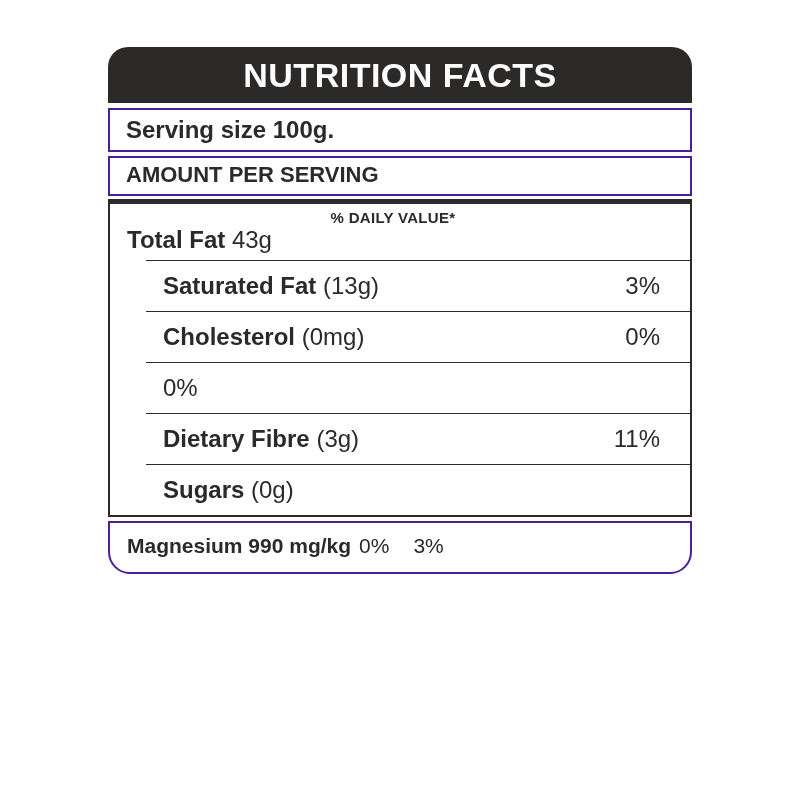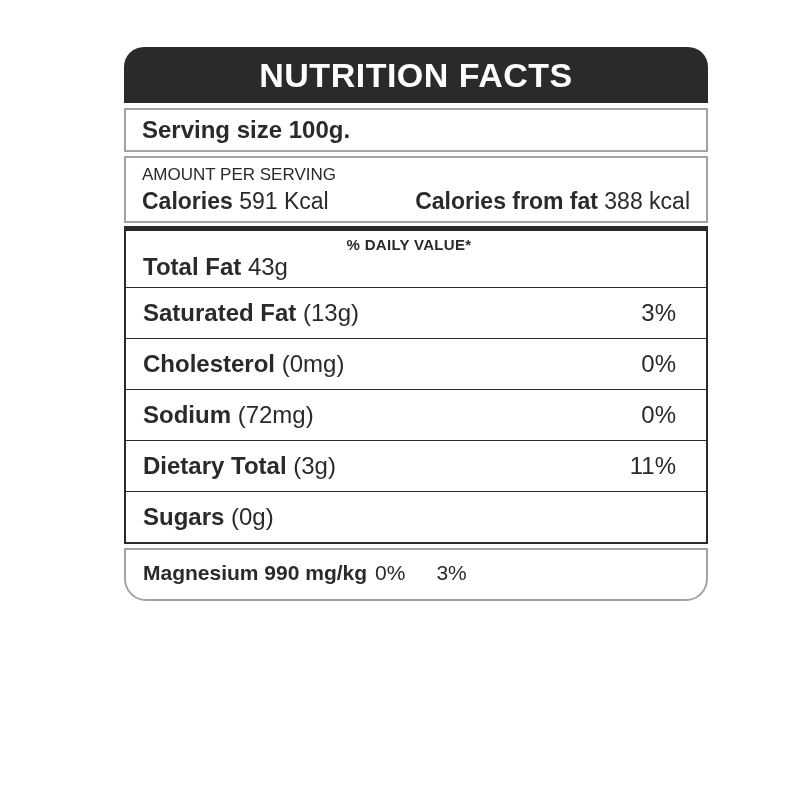--- a/index.html
+++ b/index.html
@@ -4,61 +4,61 @@
 <style>
   * { margin: 0; padding: 0; box-sizing: border-box; }
   html, body {
     width: 800px; height: 800px;
     background: #ffffff;
     font-family: "Liberation Sans", sans-serif;
     color: #2b2a29;
   }
   .label-wrap {
     position: absolute;
-    left: 124px; top: 47px;
+    left: 108px; top: 47px;
     width: 584px;
     display: flex;
     flex-direction: column;
   }
   .header-bar {
     height: 56px;
     background: #2b2a29;
     border-radius: 20px 20px 0 0;
     display: flex;
     align-items: center;
     justify-content: center;
   }
   .header-bar .title {
     color: #fdfdfd;
     font-size: 34px;
     font-weight: bold;
     letter-spacing: 0.5px;
     white-space: nowrap;
   }
   .box {
-    border: 2px solid #a3a3a3;
+    border: 2px solid #4c1d95;
     background: #ffffff;
   }
   .gap5 { height: 5px; }
   .gap4 { height: 4px; }
   .gap3 { height: 3px; }
   .serving-box {
     height: 44px;
     display: flex;
     align-items: center;
     padding: 0 16px;
     font-size: 24px;
     font-weight: bold;
   }
   .amount-box {
     padding: 4px 16px 6px 16px;
   }
   .amount-heading {
-    font-size: 17px;
-    font-weight: normal;
+    font-size: 22px;
+    font-weight: bold;
     line-height: 26px;
   }
   .calories-line {
     display: flex;
     justify-content: space-between;
     font-size: 23px;
     line-height: 27px;
   }
   .b { font-weight: bold; }
   .main-box {
@@ -81,29 +81,30 @@
     font-size: 24px;
   }
   .nutrient-row.first {
     height: 34px;
     align-items: flex-start;
     border-top: none;
     text-align: center;
   }
   .nutrient-row + .nutrient-row, .sep {
     border-top: 1.5px solid #2b2a29;
+    margin-left: 36px;
   }
   .nutrient-label .b { font-weight: bold; }
   .dv-val { font-weight: normal; }
   .minerals-box {
     border-radius: 0 0 22px 22px;
     padding: 9px 30px 12px 17px;
     display: grid;
     grid-template-columns: 1fr 1.02fr;
-    column-gap: 23px;
+    column-gap: 16px;
     row-height: 28px;
   }
   .mineral-item {
     display: flex;
     justify-content: space-between;
     align-items: baseline;
     font-size: 21px;
     line-height: 28px;
   }
   .mineral-item .name { font-weight: bold; white-space: nowrap; }
@@ -121,30 +122,20 @@
   <div class="gap5"></div>
 
   <div class="box serving-box">
     <span>Serving size 100g.</span>
   </div>
 
   <div class="gap4"></div>
 
   <div class="box amount-box">
     <div class="amount-heading">AMOUNT PER SERVING</div>
-    <div class="calories-line">
-      <span>
-        <span class="b">Calories </span>
-        <span>591 Kcal</span>
-      </span>
-      <span>
-        <span class="b">Calories from fat </span>
-        <span>388 kcal</span>
-      </span>
-    </div>
   </div>
 
   <div class="gap3"></div>
 
   <div class="box main-box">
     <div class="dv-heading">% DAILY VALUE*</div>
 
     <div class="nutrient-row first">
       <span class="nutrient-label">
         <span class="b">Total Fat </span>
@@ -163,31 +154,27 @@
 
     <div class="nutrient-row">
       <span class="nutrient-label">
         <span class="b">Cholesterol </span>
         <span>(0mg)</span>
       </span>
       <span class="dv-val">0%</span>
     </div>
 
     <div class="nutrient-row">
-      <span class="nutrient-label">
-        <span class="b">Sodium </span>
-        <span>(72mg)</span>
-      </span>
       <span class="dv-val">0%</span>
     </div>
 
 
     <div class="nutrient-row">
       <span class="nutrient-label">
-        <span class="b">Dietary Total </span>
+        <span class="b">Dietary Fibre </span>
         <span>(3g)</span>
       </span>
       <span class="dv-val">11%</span>
     </div>
 
     <div class="nutrient-row">
       <span class="nutrient-label">
         <span class="b">Sugars </span>
         <span>(0g)</span>
       </span>

